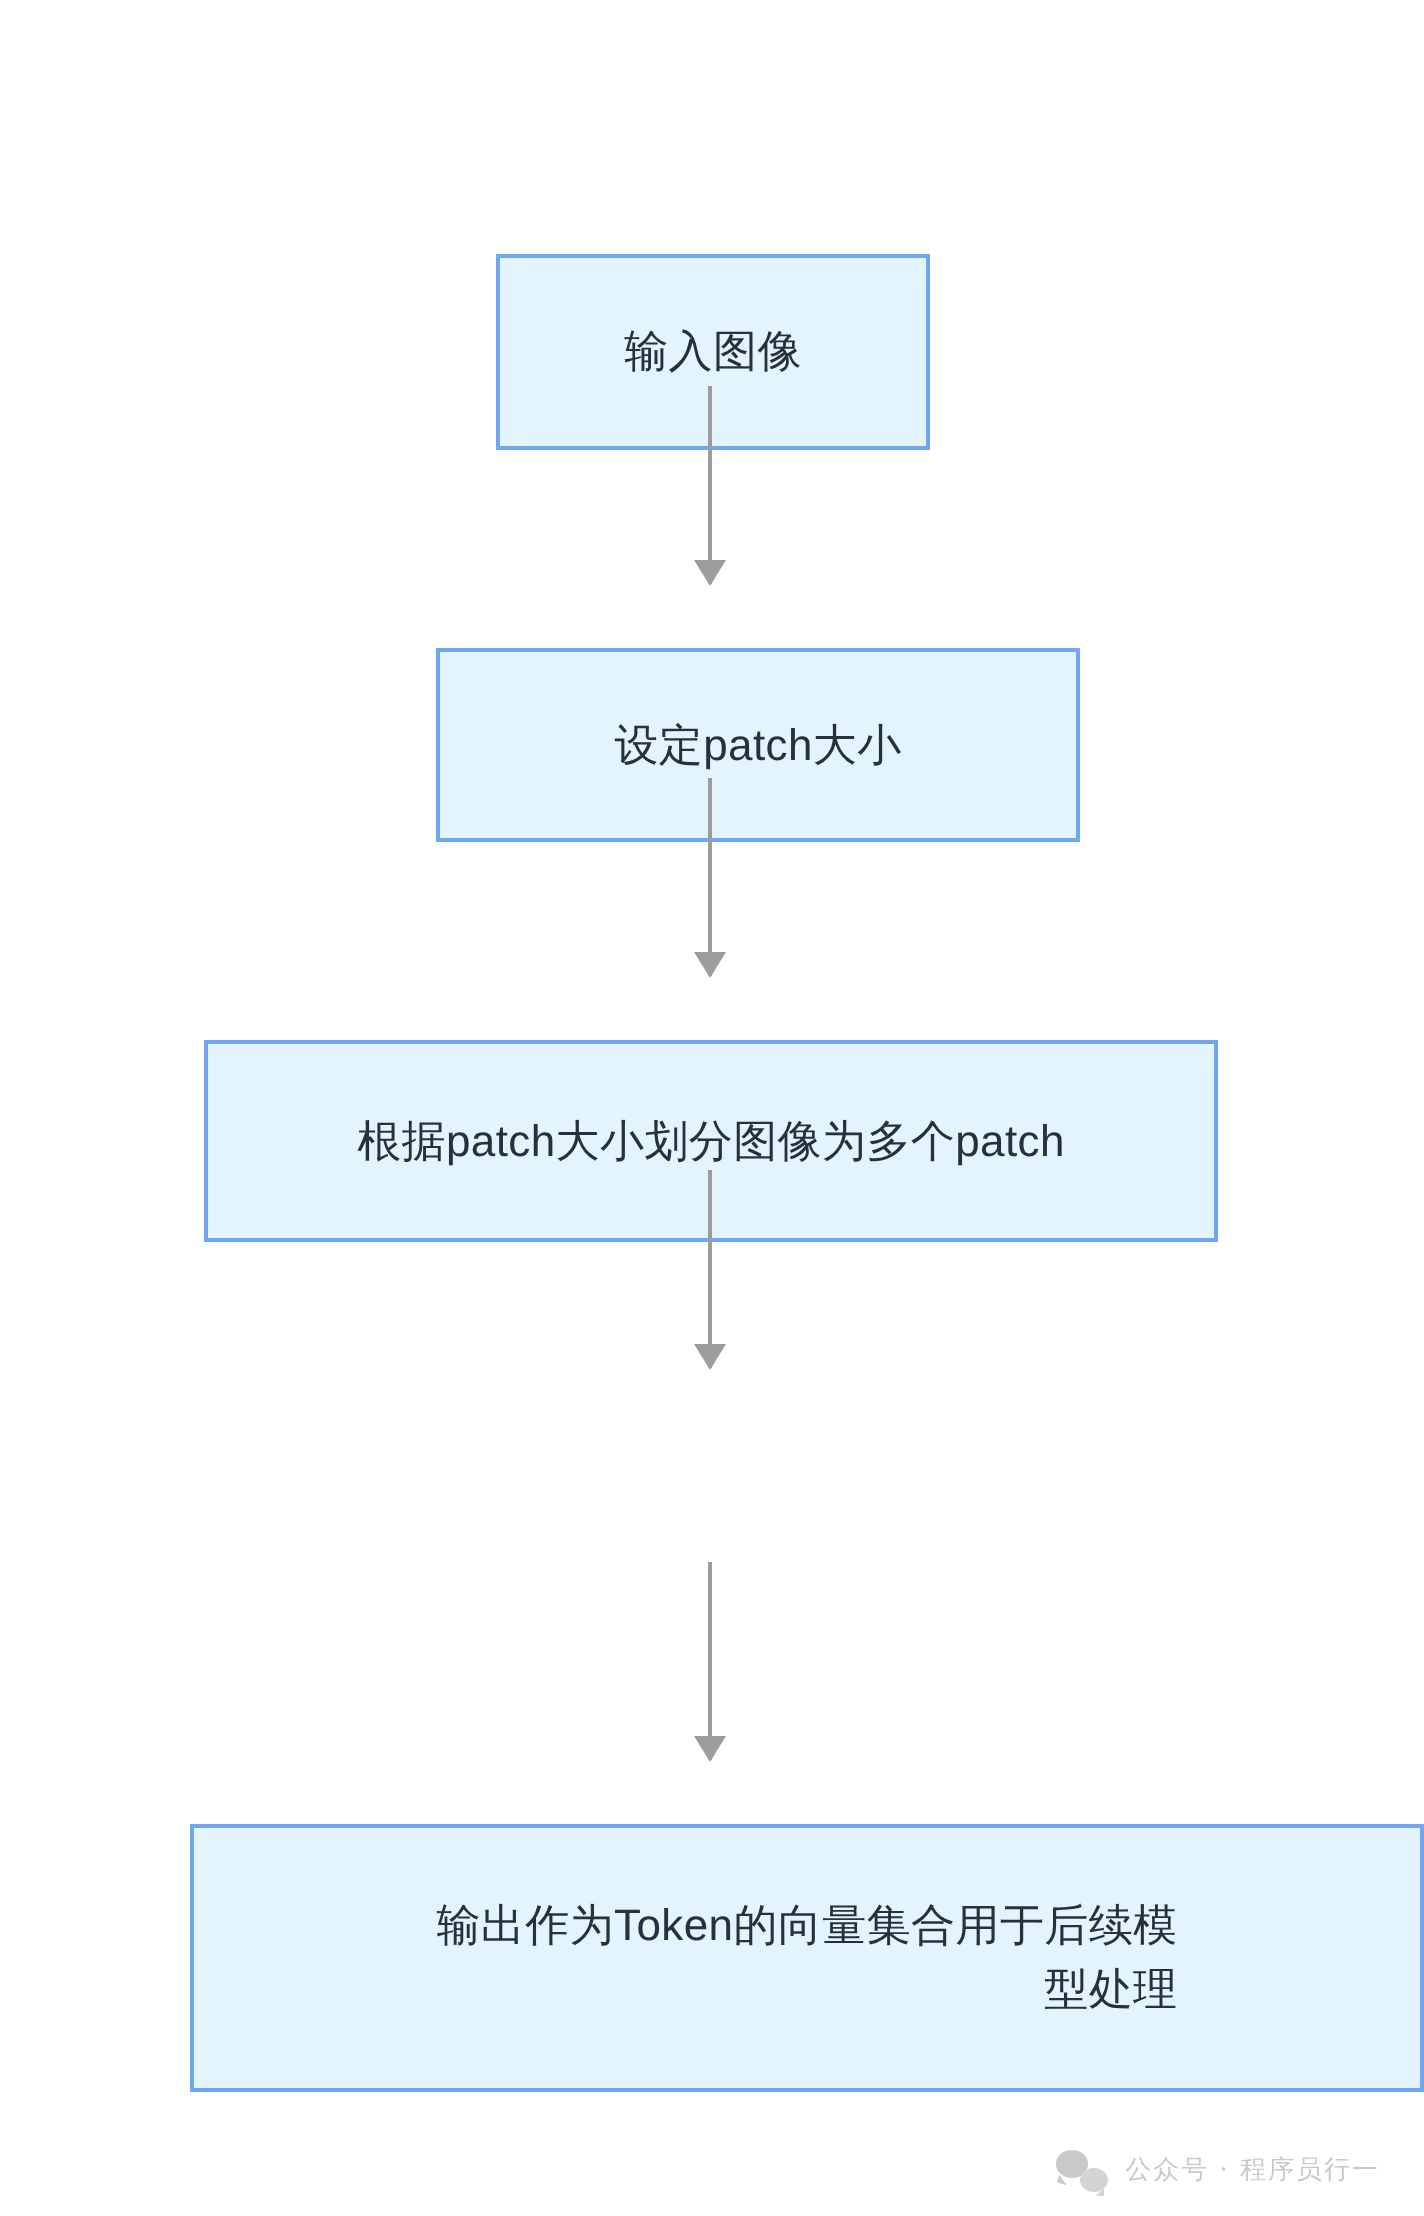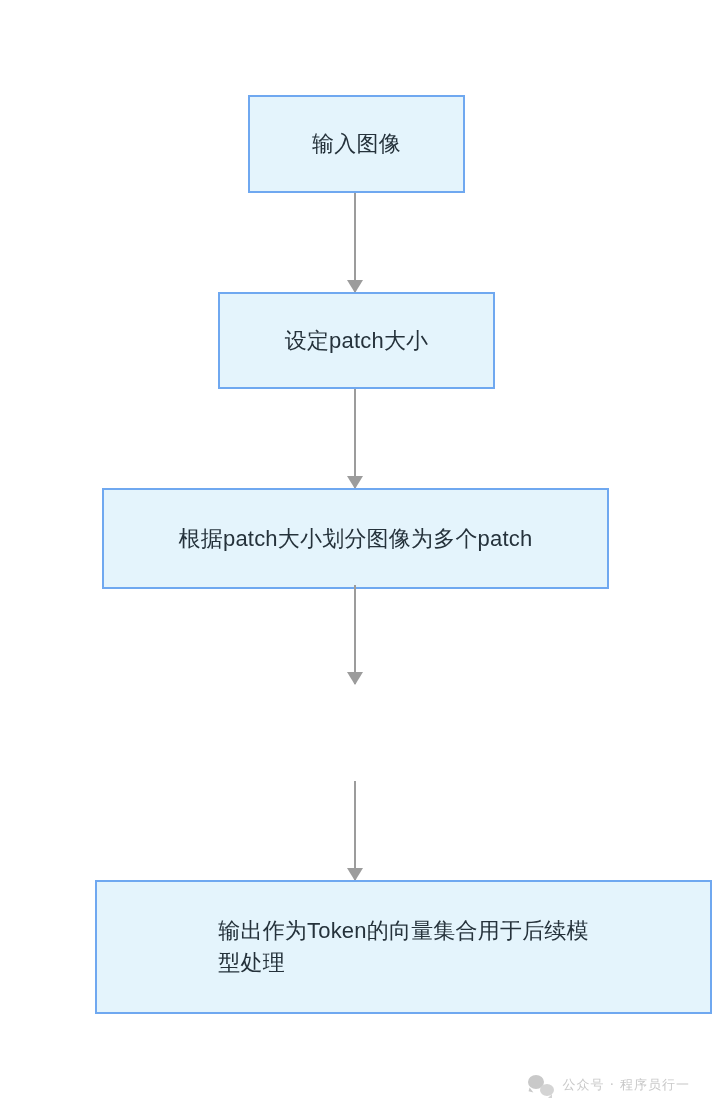--- a/index.html
+++ b/index.html
@@ -24,35 +24,36 @@
   }
 
   .node {
     position: absolute;
     box-sizing: border-box;
     background: #e4f4fc;
     border: 2px solid #6fa8f0;
     display: flex;
     align-items: center;
     justify-content: center;
-    text-align: left;
+    text-align: right;
     color: #25323b;
     font-size: 22px;
     line-height: 1.45;
     letter-spacing: 0.2px;
+    margin-top: 32px;
   }
   .node .node-label {
     display: block;
     padding: 0 14px;
     white-space: pre-line;
   }
 
   
   .node-1 { left: 248px; top: 95px;  width: 217px; height: 98px; }
-  .node-2 { left: 218px; top: 292px; width: 277px; height: 97px; }
+  .node-2 { left: 218px; top: 292px; width: 322px; height: 97px; }
   .node-3 { left: 102px; top: 488px; width: 507px; height: 101px; }
   .node-4 { left: 121px; top: 684px; width: 469px; height: 97px; }
   .node-5 { left: 95px;  top: 880px; width: 617px; height: 134px; }
 
   
   .edge {
     position: absolute;
     left: 354px;
     width: 2px;
     background: #9c9c9c;

